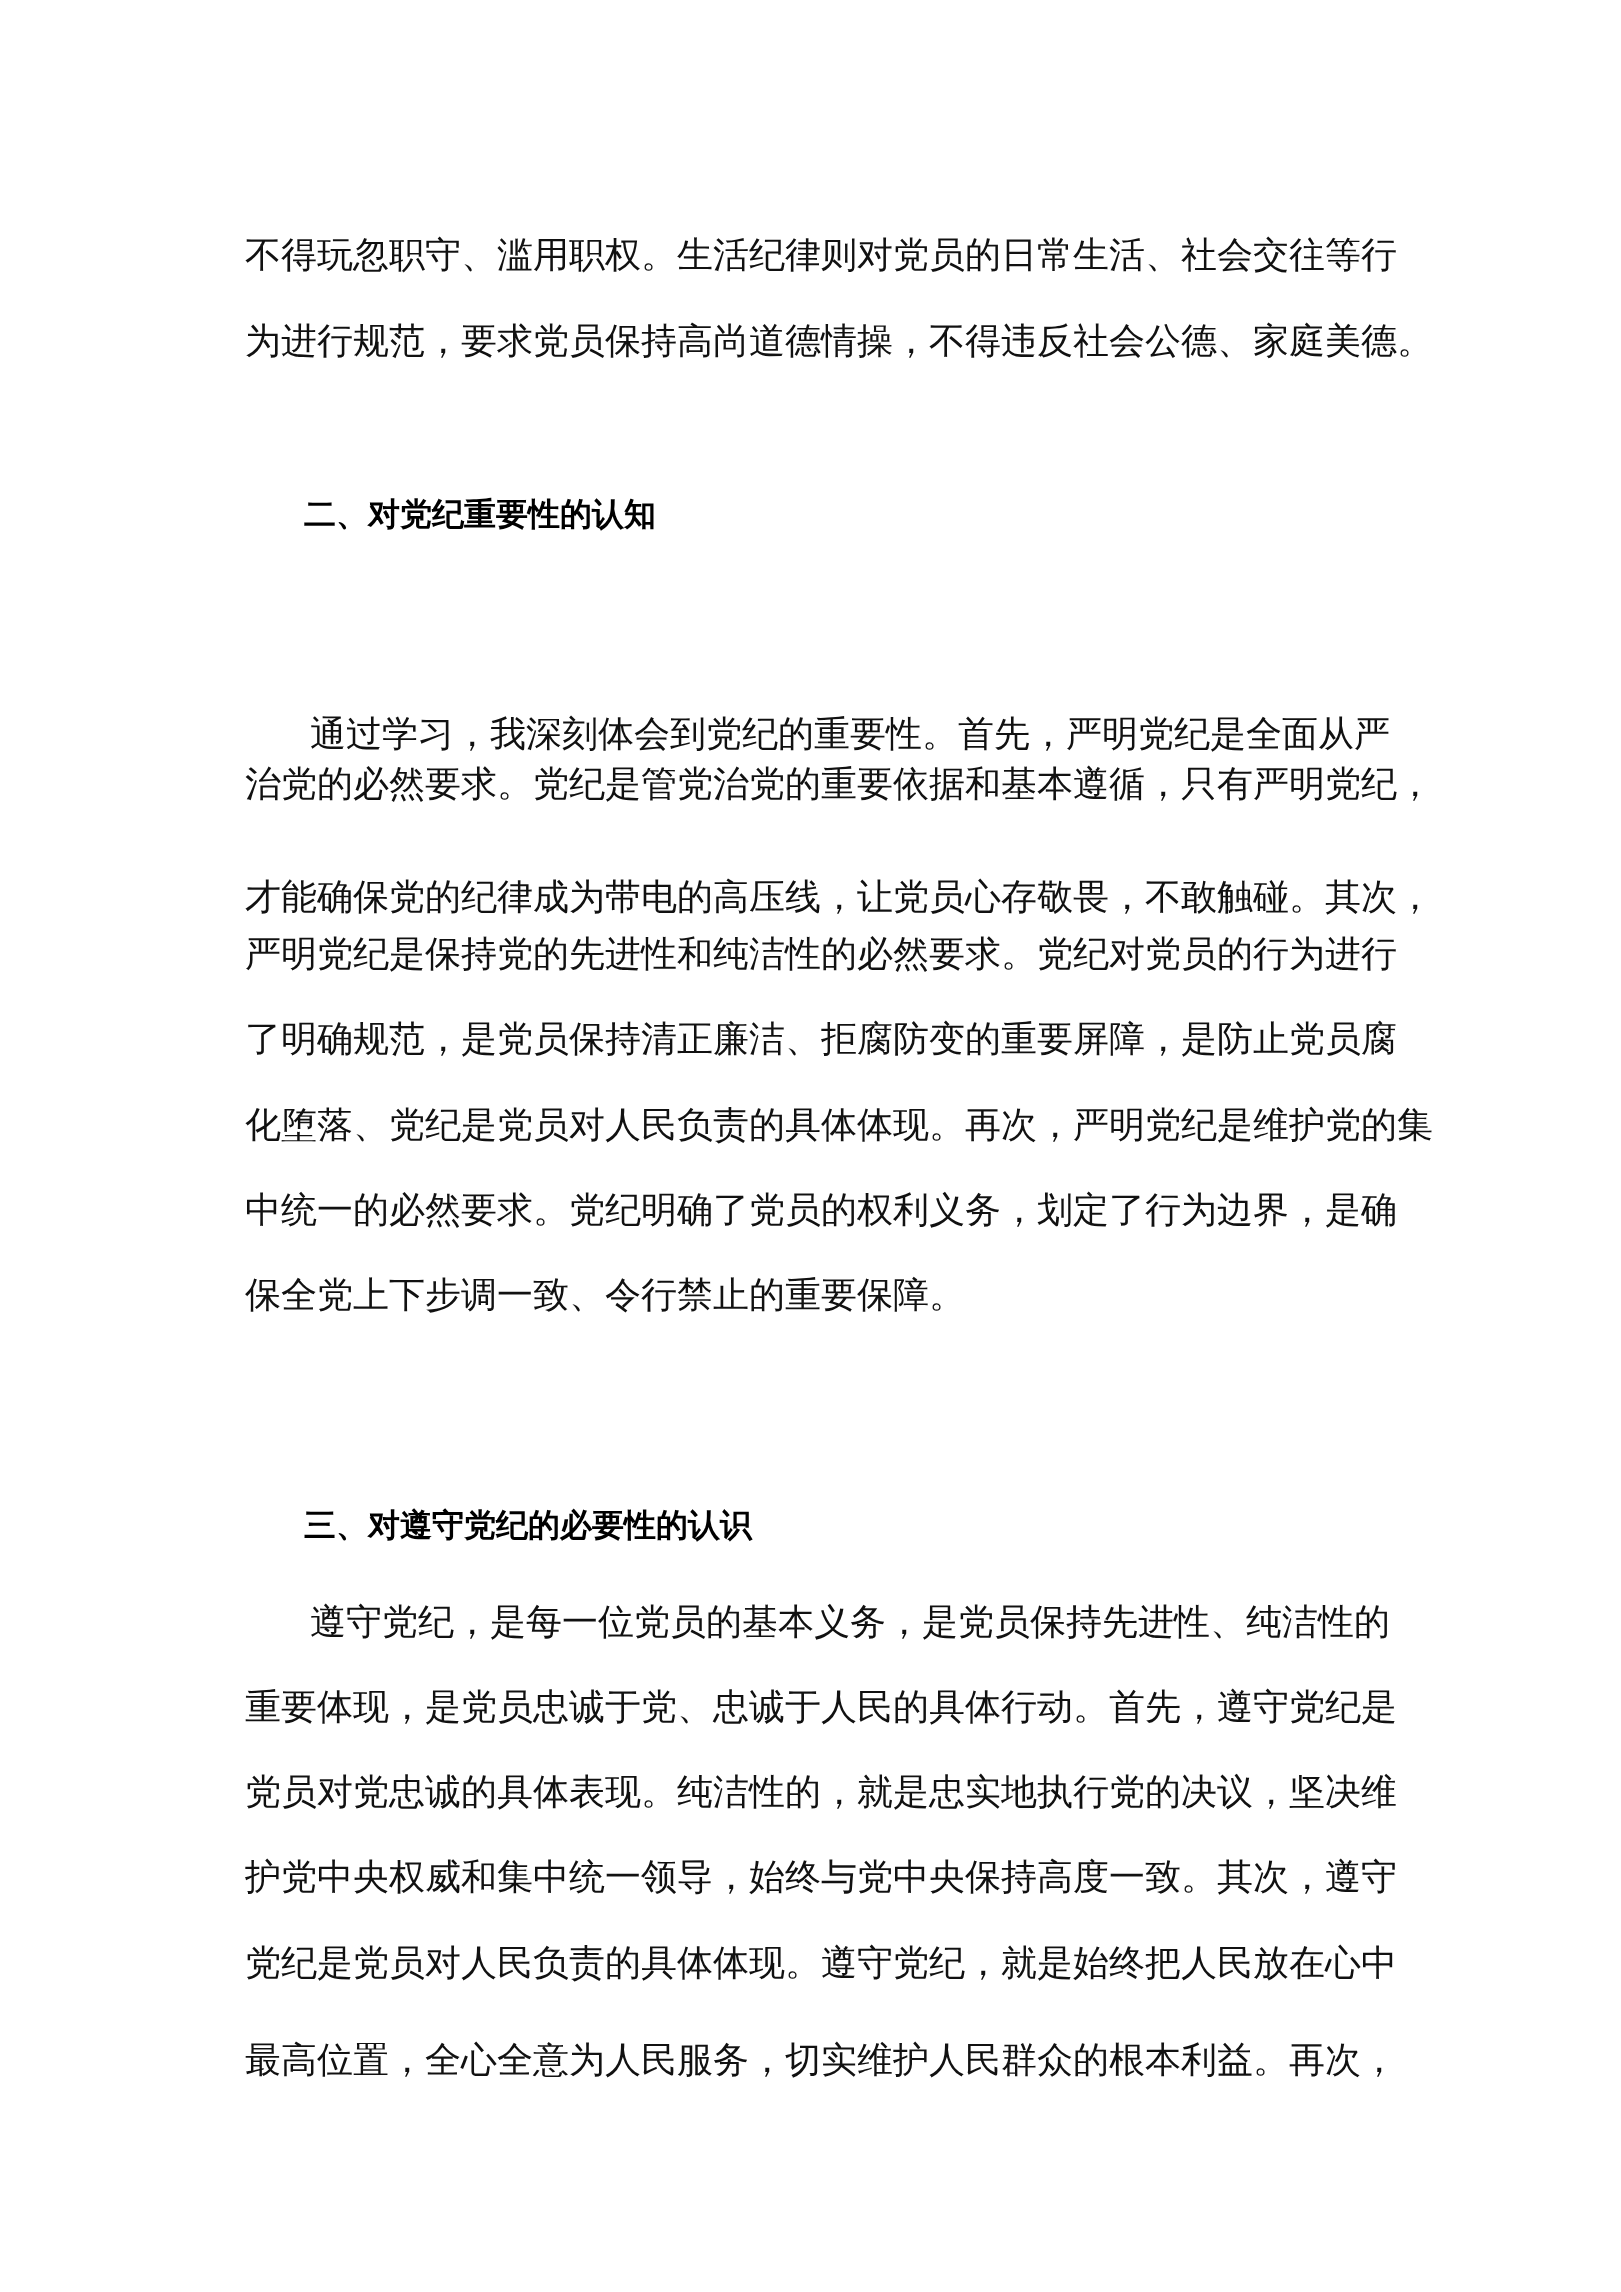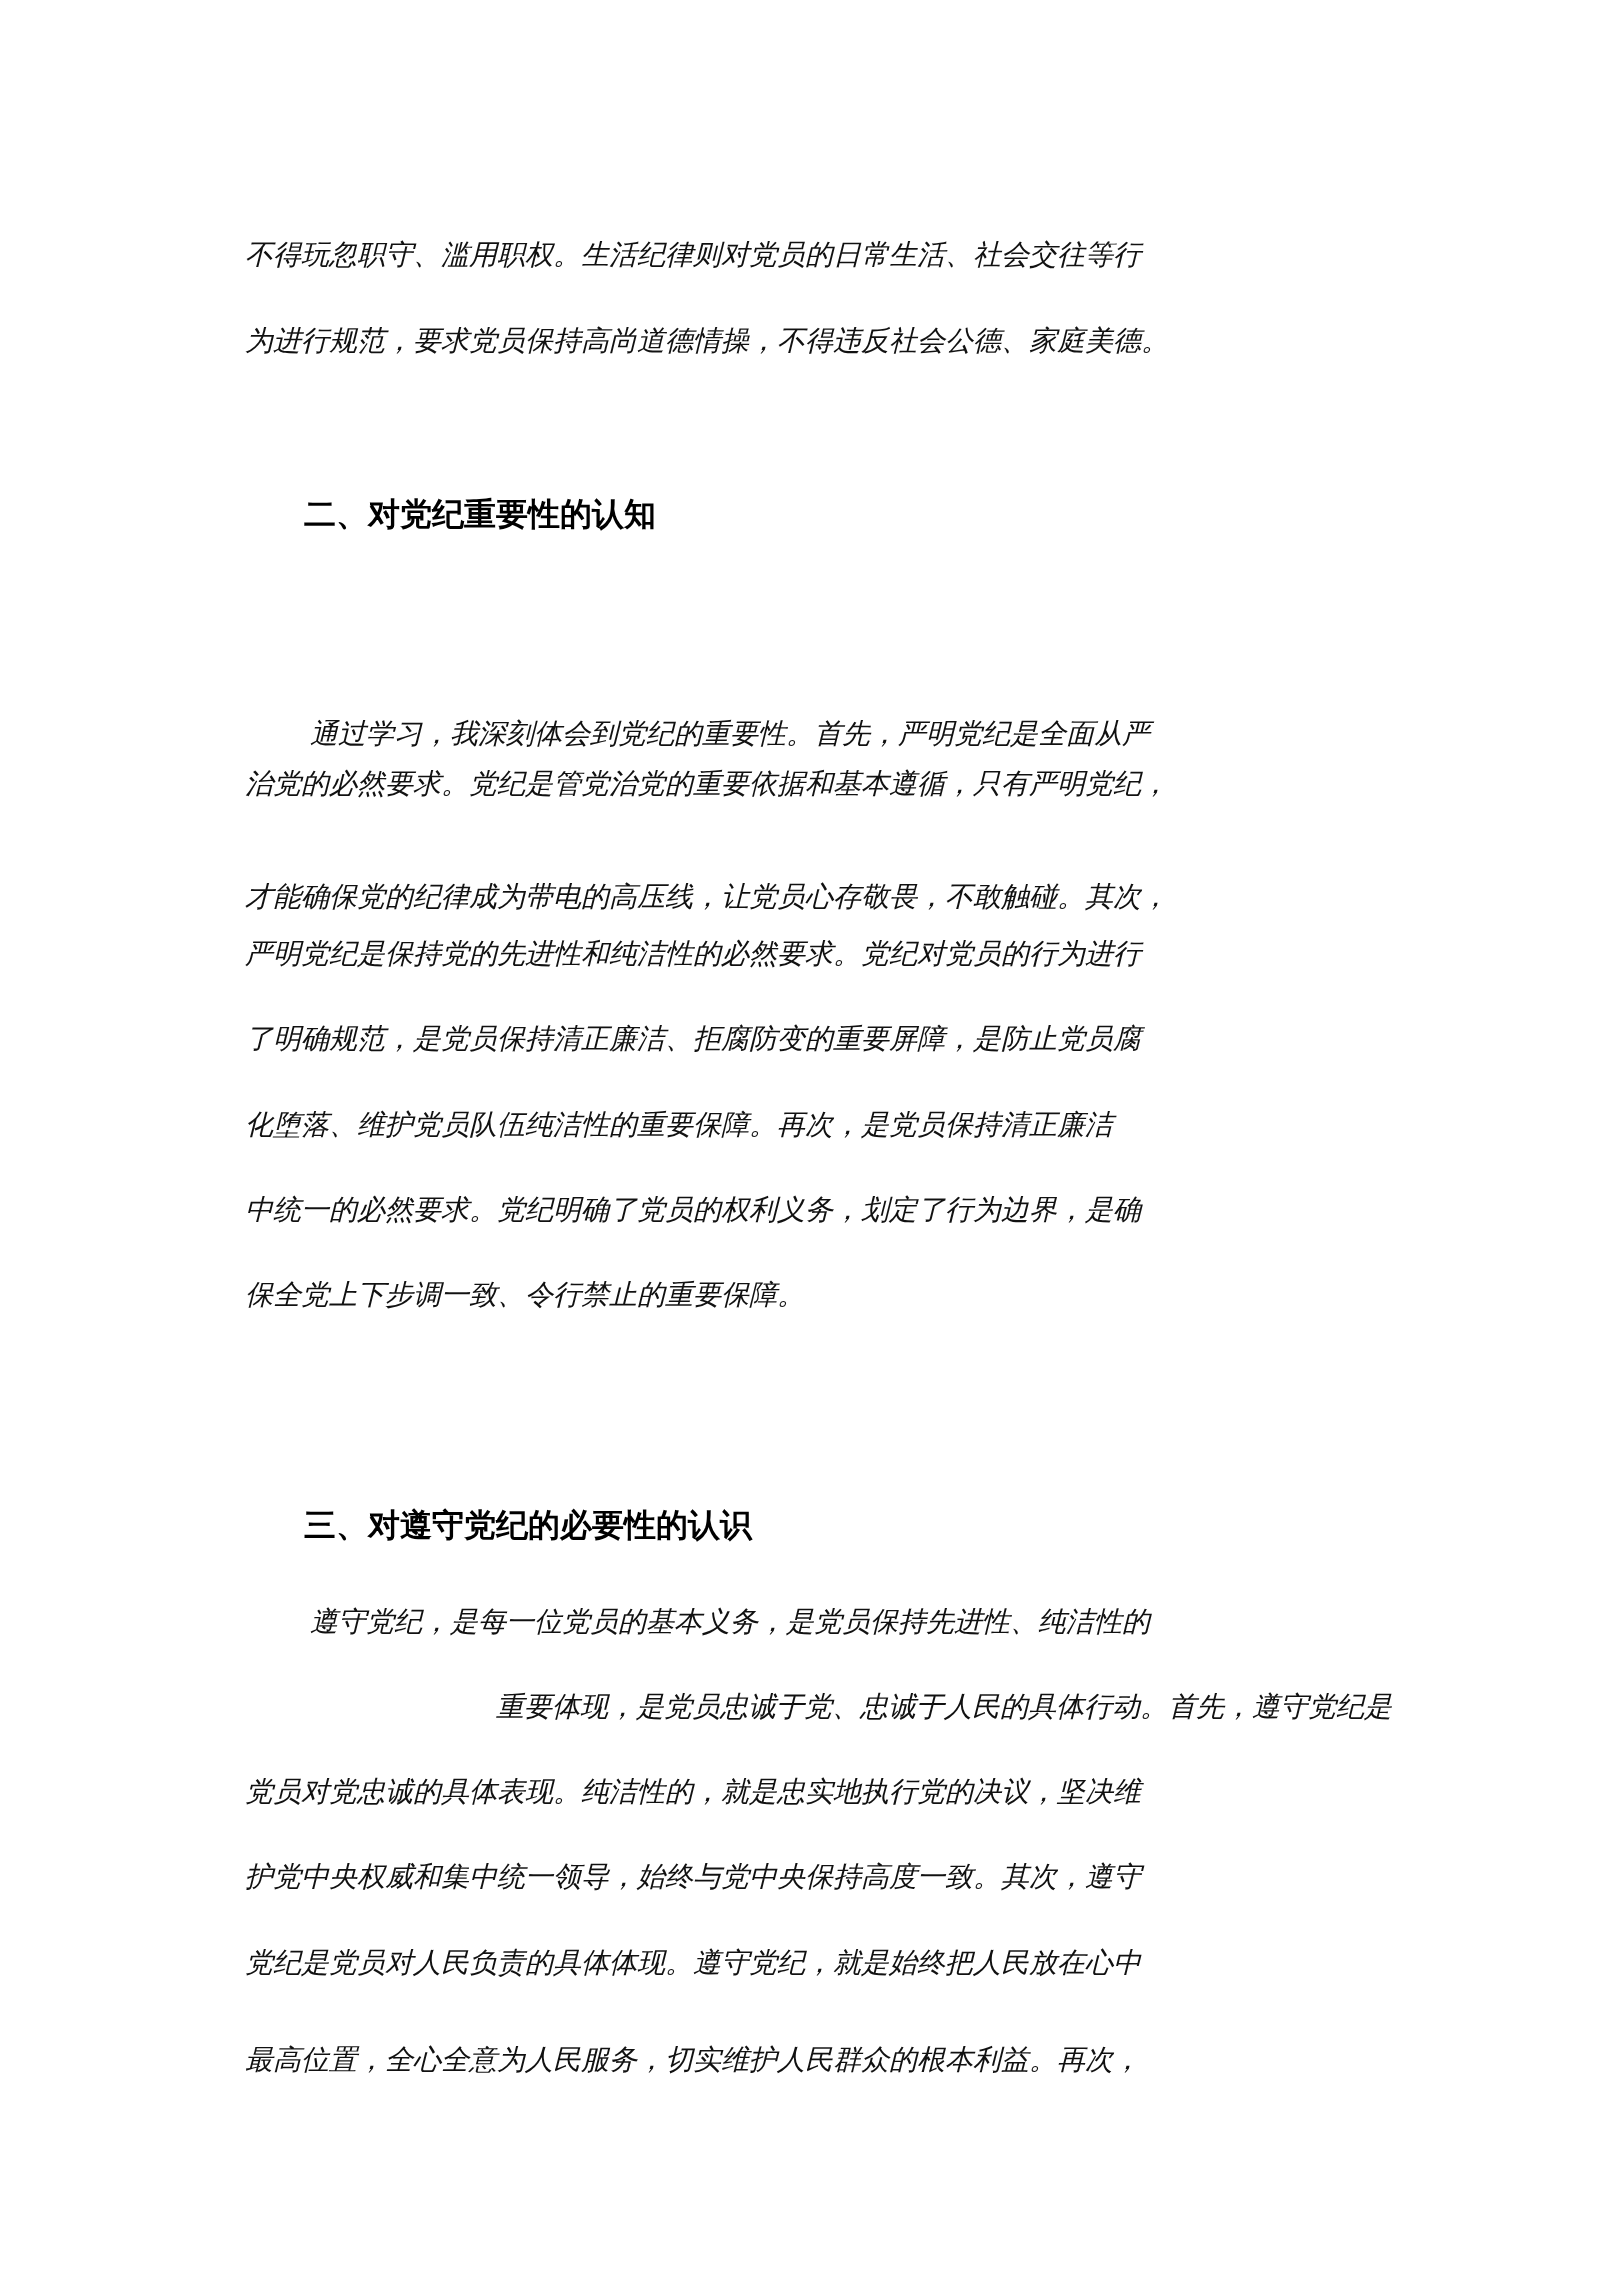--- a/index.html
+++ b/index.html
@@ -20,27 +20,26 @@
       left: 0;
       top: 0;
       width: 1621px;
       height: 2293px;
       background: #ffffff;
     }
     .line {
       position: absolute;
       left: 245px;
       width: 1147px;
-      font-size: 28px;
+      font-size: 36px;
       line-height: 43px;
       height: 43px;
       white-space: nowrap;
       letter-spacing: 0px;
       color: #111111;
-      font-style: italic;
     }
     .line.indent {
       left: 310px;
     }
     .heading {
       position: absolute;
       left: 304px;
       font-size: 32px;
       line-height: 43px;
       height: 43px;
@@ -62,21 +61,21 @@
 
   <div>
     <div class="heading" style="top:493px;">二、对党纪重要性的认知</div>
 
     <div>
       <div class="line indent" style="top:676px;margin-top:36px;">通过学习，我深刻体会到党纪的重要性。首先，严明党纪是全面从严</div>
       <div class="line" style="top:762px;">治党的必然要求。党纪是管党治党的重要依据和基本遵循，只有严明党纪，</div>
       <div class="line" style="top:847px;margin-top:28px;">才能确保党的纪律成为带电的高压线，让党员心存敬畏，不敢触碰。其次，</div>
       <div class="line" style="top:932px;">严明党纪是保持党的先进性和纯洁性的必然要求。党纪对党员的行为进行</div>
       <div class="line" style="top:1017px;">了明确规范，是党员保持清正廉洁、拒腐防变的重要屏障，是防止党员腐</div>
-      <div class="line" style="top:1103px;">化堕落、维护党员队伍纯洁性的重要保障。再次，是党员保持清正廉洁</div>
+      <div class="line" style="top:1103px;">化堕落、党纪是党员对人民负责的具体体现。再次，严明党纪是维护党的集</div>
       <div class="line" style="top:1188px;">中统一的必然要求。党纪明确了党员的权利义务，划定了行为边界，是确</div>
       <div class="line" style="top:1273px;">保全党上下步调一致、令行禁止的重要保障。</div>
     </div>
   </div>
 
   <div>
     <div class="heading" style="top:1504px;">三、对遵守党纪的必要性的认识</div>
 
     <div>
       <div class="line indent" style="top:1600px;">遵守党纪，是每一位党员的基本义务，是党员保持先进性、纯洁性的</div>

